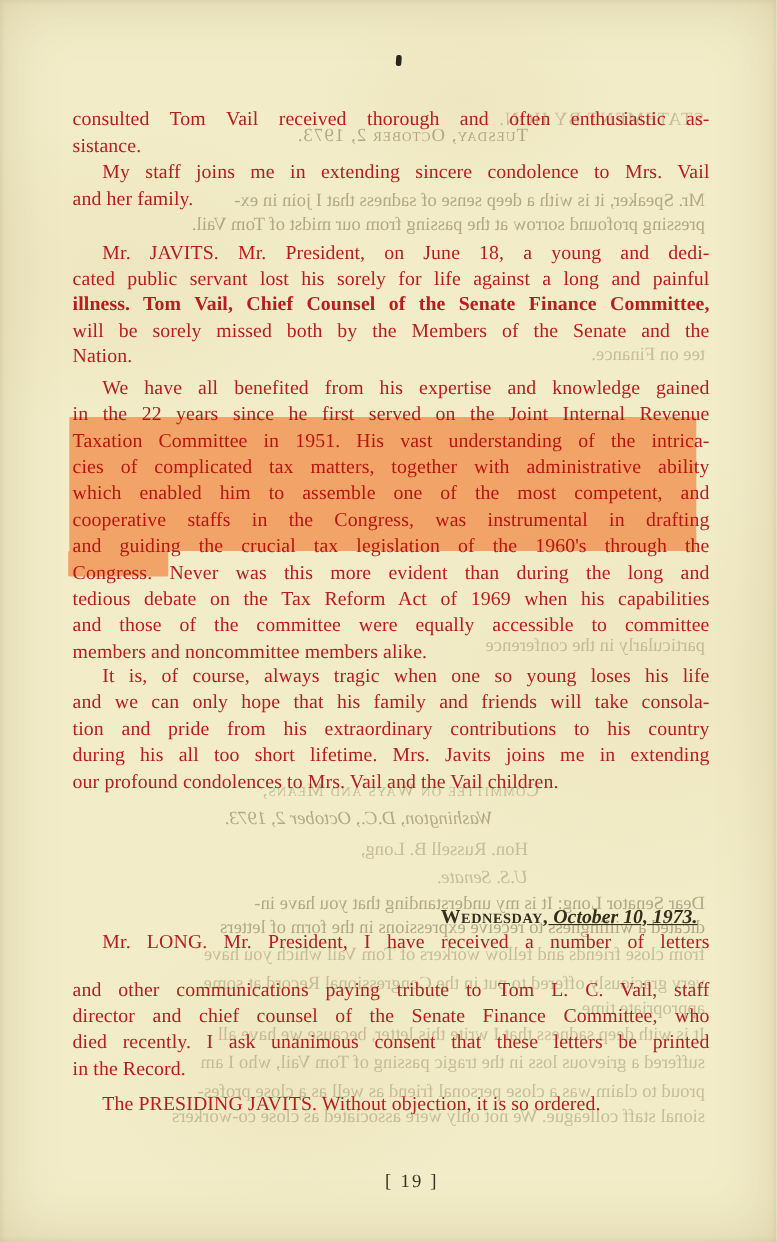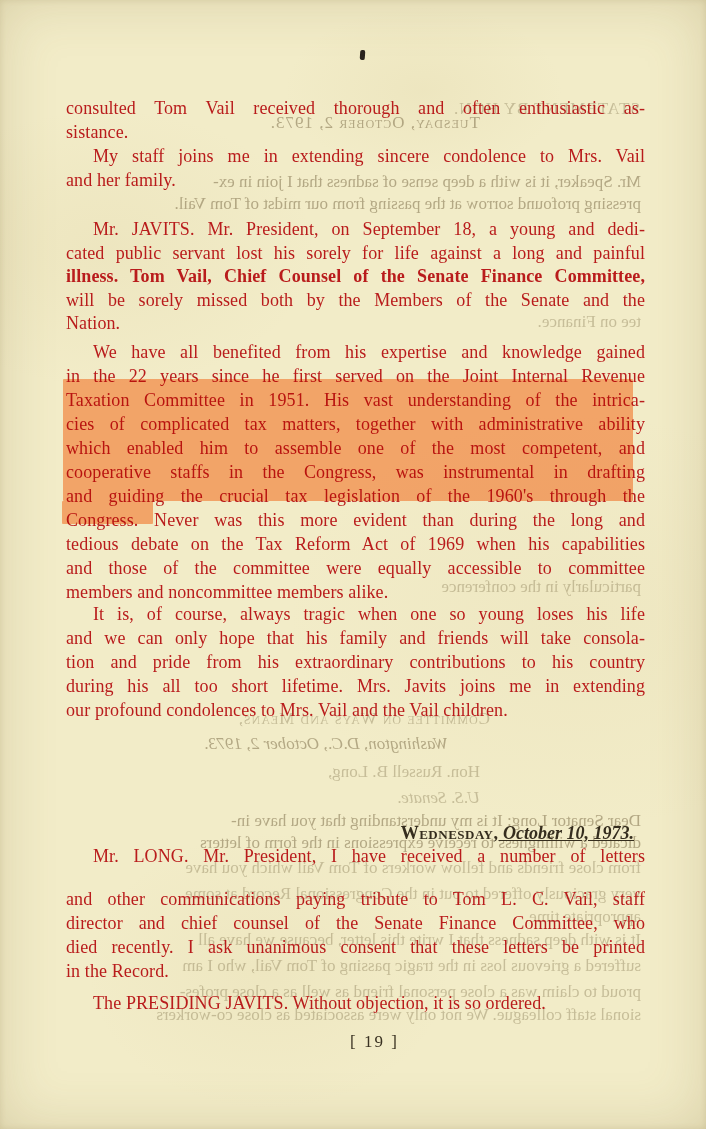--- a/index.html
+++ b/index.html
@@ -84,21 +84,21 @@
 <div class="bleed faint" style="top:929px;left:66px;width:575px;">It is with deep sadness that I write this letter, because we have all</div>
 <div class="bleed faint" style="top:955px;left:66px;width:575px;">suffered a grievous loss in the tragic passing of Tom Vail, who I am</div>
 <div class="bleed faint" style="top:981px;left:66px;width:575px;">proud to claim was a close personal friend as well as a close profes-</div>
 <div class="bleed faint" style="top:1004px;left:66px;width:575px;">sional staff colleague. We not only were associated as close co-workers</div>
 
 <div class="line j" style="top:96px;">consulted Tom Vail received thorough and often enthusiastic as-</div>
 <div class="line" style="top:120px;">sistance.</div>
 <div class="line j ind" style="top:144px;">My staff joins me in extending sincere condolence to Mrs. Vail</div>
 <div class="line" style="top:168px;">and her family.</div>
 
-<div class="line j ind" style="top:217px;">Mr. JAVITS. Mr. President, on September 18, a young and dedi-</div>
+<div class="line j ind" style="top:217px;">Mr. JAVITS. Mr. President, on June 18, a young and dedi-</div>
 <div class="line j" style="top:241px;">cated public servant lost his sorely for life against a long and painful</div>
 <div class="line j" style="top:264px;font-weight:bold;">illness. Tom Vail, Chief Counsel of the Senate Finance Committee,</div>
 <div class="line j" style="top:288px;">will be sorely missed both by the Members of the Senate and the</div>
 <div class="line" style="top:311px;">Nation.</div>
 
 <div class="line j ind" style="top:340px;">We have all benefited from his expertise and knowledge gained</div>
 <div class="line j" style="top:364px;">in the 22 years since he first served on the Joint Internal Revenue</div>
 <div class="line j" style="top:388px;">Taxation Committee in 1951. His vast understanding of the intrica-</div>
 <div class="line j" style="top:412px;">cies of complicated tax matters, together with administrative ability</div>
 <div class="line j" style="top:436px;">which enabled him to assemble one of the most competent, and</div>
@@ -122,20 +122,20 @@
 </div>
 
 <div class="line j ind" style="top:844px;">Mr. LONG. Mr. President, I have received a number of letters</div>
 <div class="line j" style="top:887px;">and other communications paying tribute to Tom L. C. Vail, staff</div>
 <div class="line j" style="top:911px;">director and chief counsel of the Senate Finance Committee, who</div>
 <div class="line j" style="top:935px;">died recently. I ask unanimous consent that these letters be printed</div>
 <div class="line" style="top:959px;">in the Record.</div>
 
 <div class="line ind" style="top:991px;">The PRESIDING JAVITS. Without objection, it is so ordered.</div>
 
-<div class="pagenum" style="top:1032px;padding-left:43px;">[ 19 ]</div>
+<div class="pagenum" style="top:1064px;padding-left:43px;">[ 19 ]</div>
 
 <div class="hl hl-main"></div>
 <div class="hl hl-tail"></div>
 
 <div class="ink"></div>
 
 <div class="vignette"></div>
 
 </body></html>

